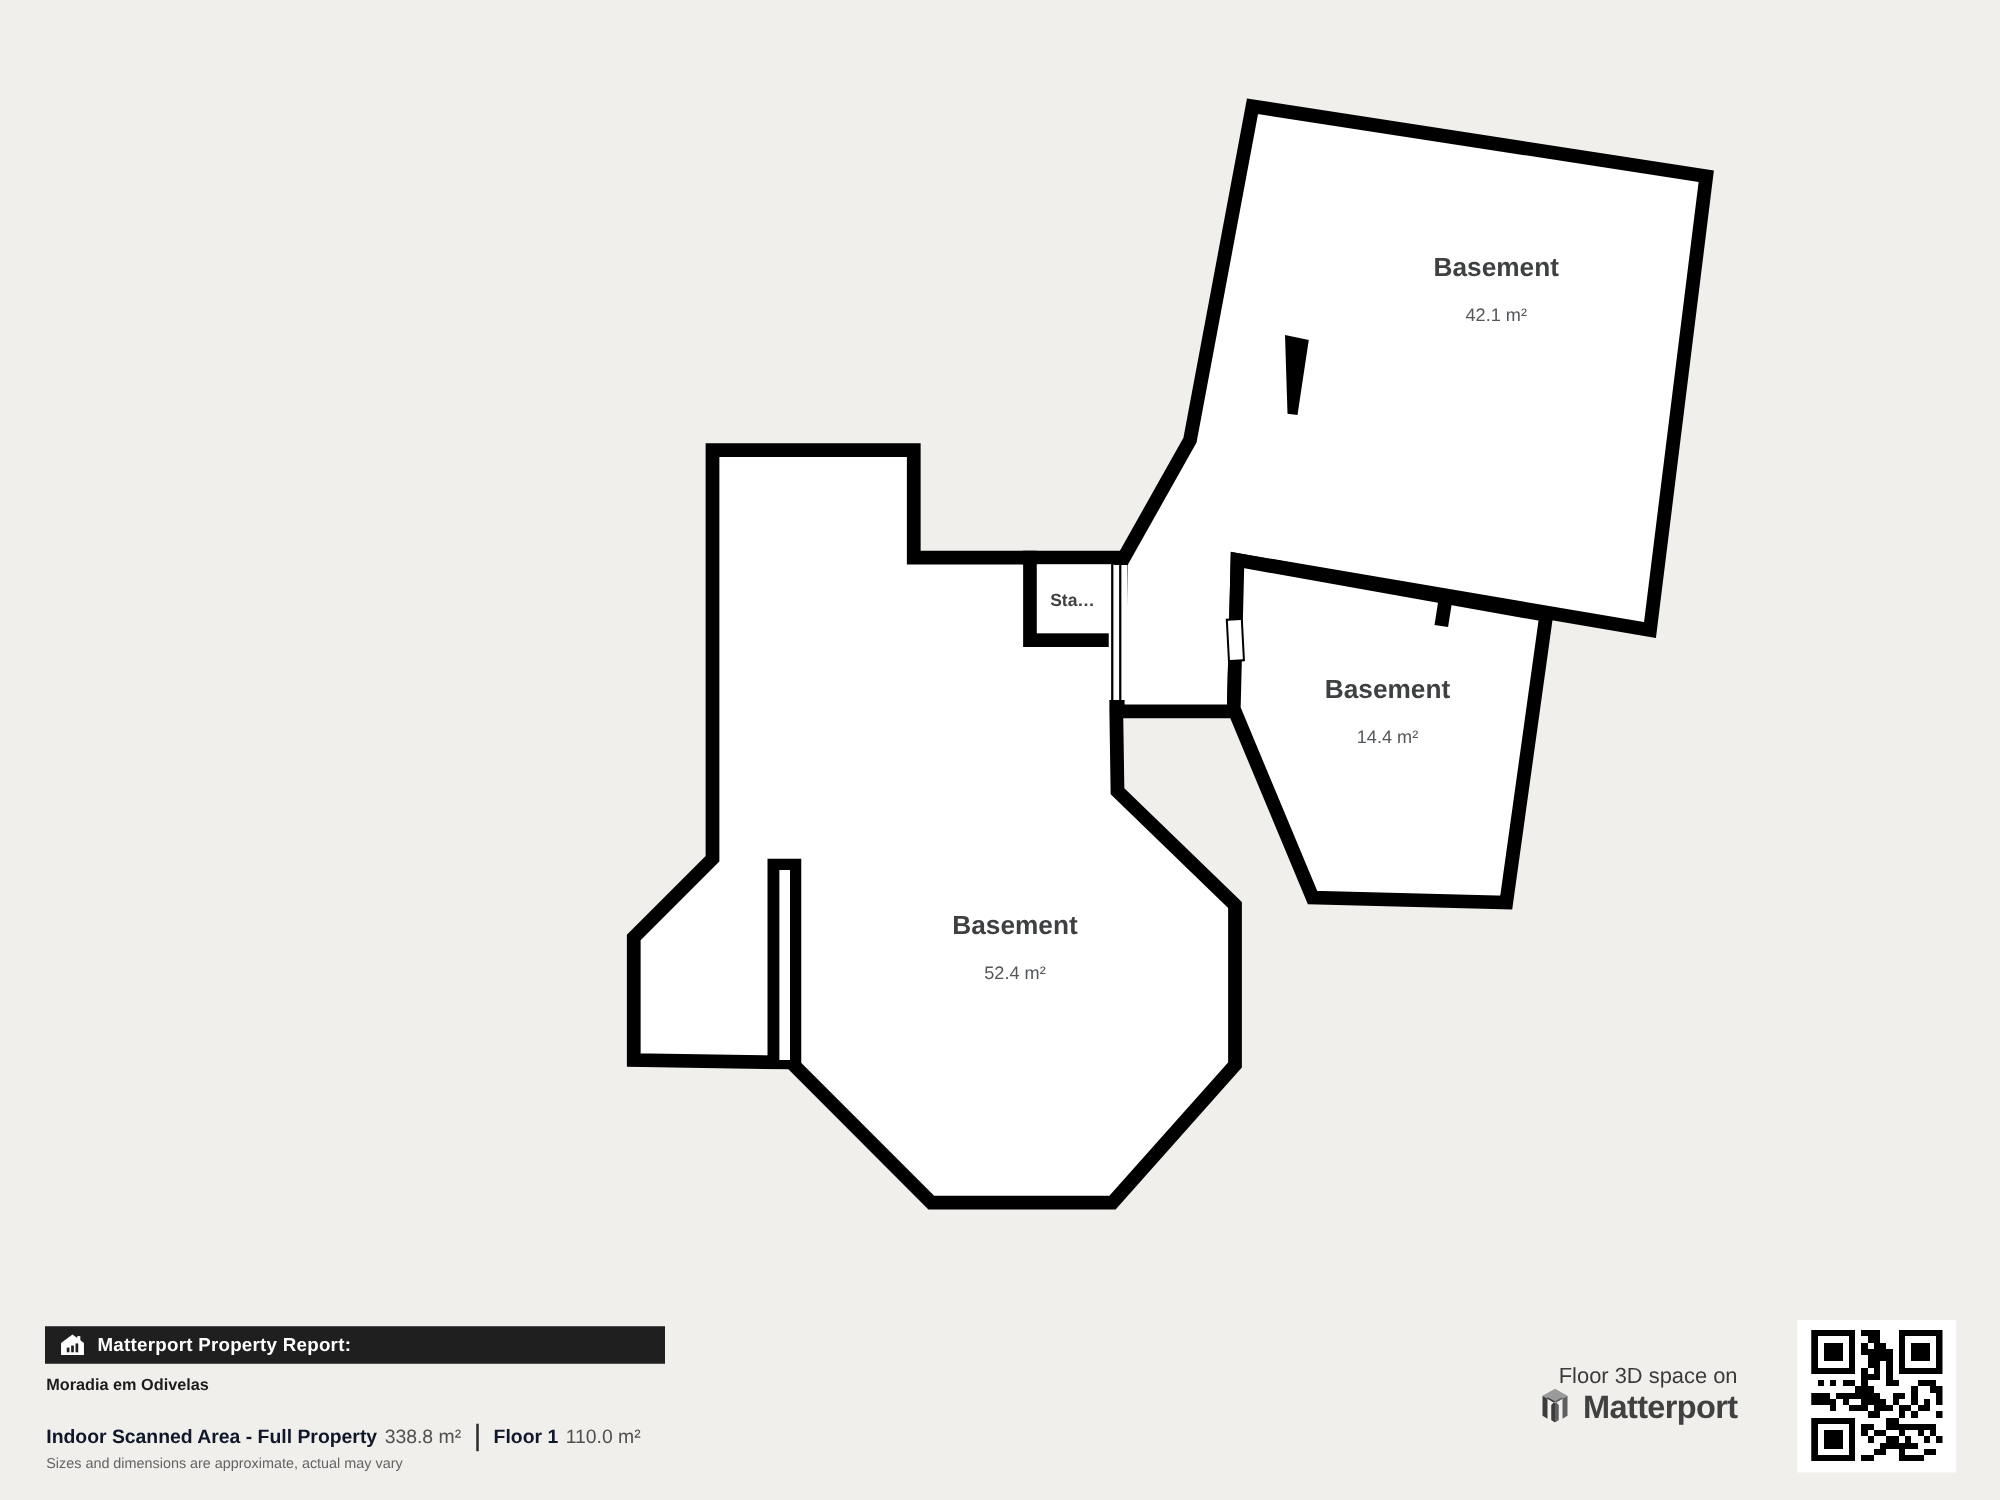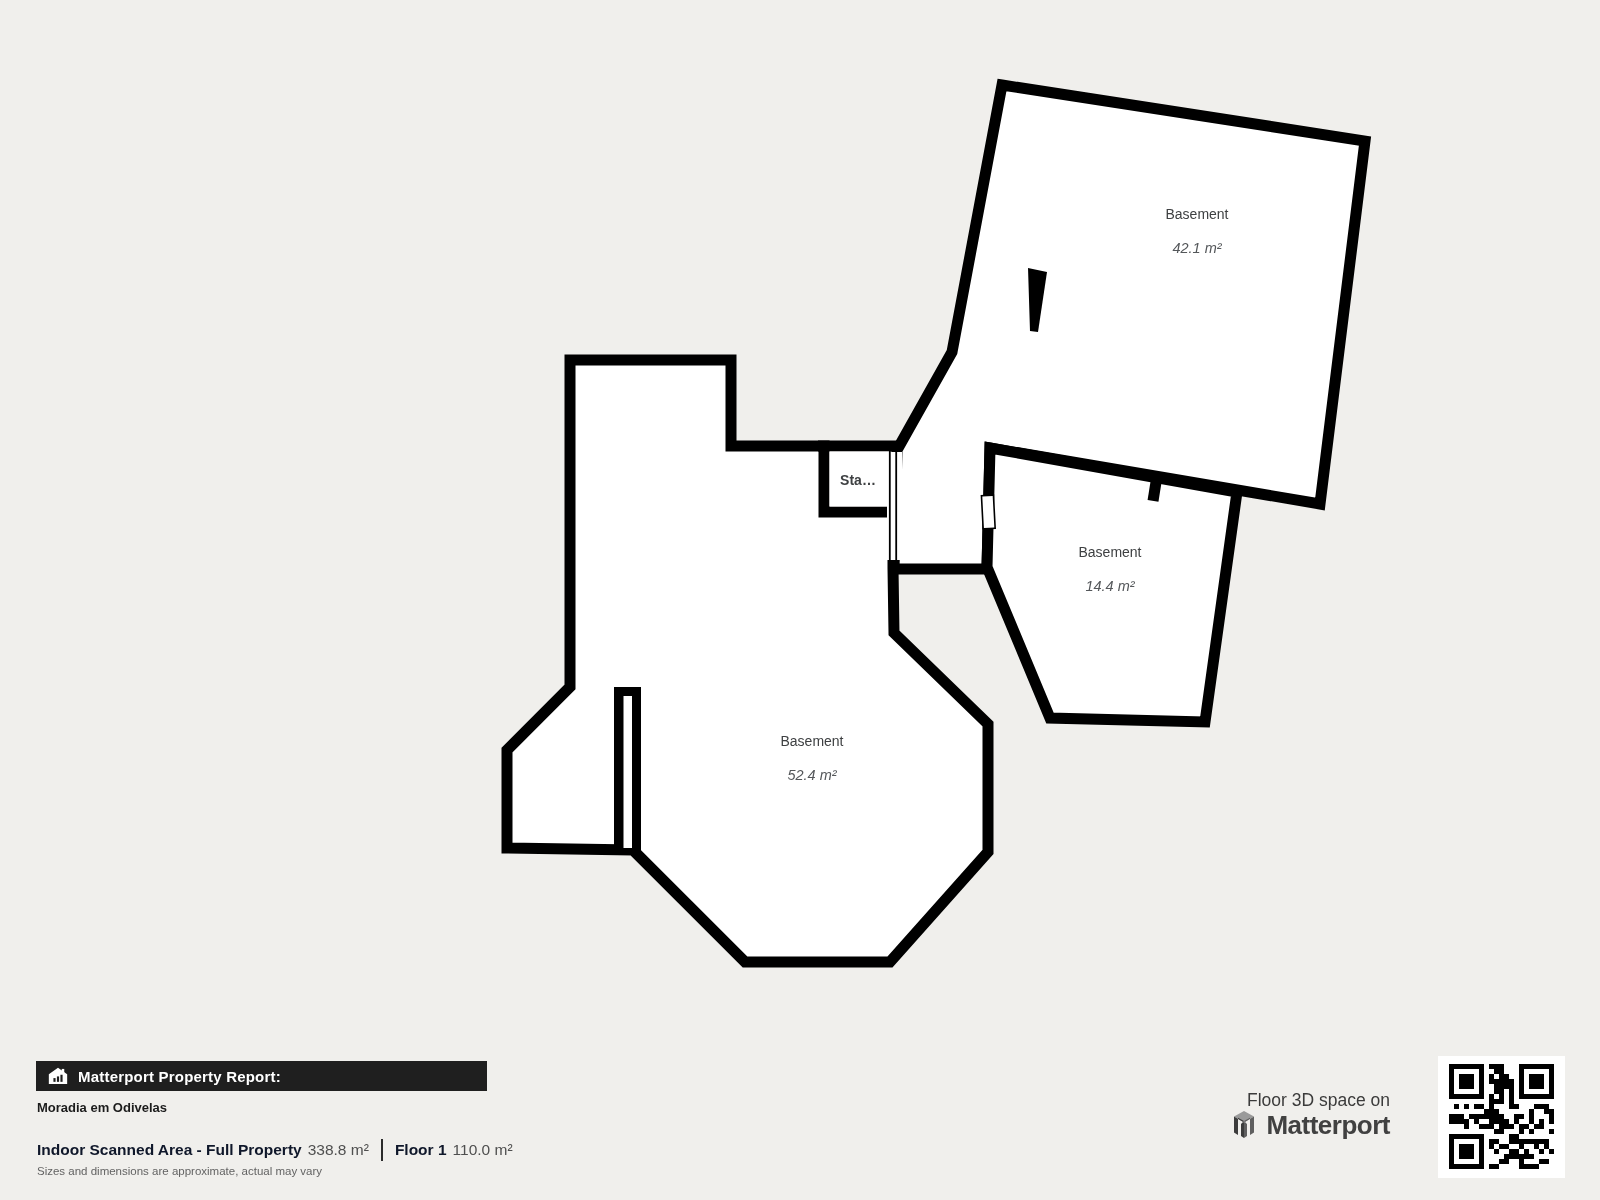--- a/index.html
+++ b/index.html
@@ -7,29 +7,29 @@
     width:1600px;height:1200px;position:relative;overflow:hidden;
     background:#f0efec;
     font-family:"Liberation Sans","DejaVu Sans",sans-serif;
     -webkit-font-smoothing:antialiased;
   }
   #plan-svg{position:absolute;left:0;top:0;}
   .room-label{
     position:absolute;transform:translate(-50%,-50%);
     text-align:center;line-height:1.35;white-space:nowrap;pointer-events:none;
   }
-  .room-label .rname{font-weight:normal;font-size:14px;color:#3e4042;}
-  .room-label .rarea{font-size:14.5px;color:#54575a;margin-top:15px;font-style:italic;}
+  .room-label .rname{font-weight:bold;font-size:21px;color:#3e4042;}
+  .room-label .rarea{font-size:14.5px;color:#54575a;margin-top:15px;}
   .stairs-label{
     position:absolute;transform:translate(-50%,-50%);
     font-weight:bold;font-size:14px;color:#3e4042;white-space:nowrap;pointer-events:none;
   }
   
   .report-bar{
-    position:absolute;left:36px;top:1061px;width:451px;height:30px;
+    position:absolute;left:36px;top:1061px;width:496px;height:30px;
     background:#1f1f1f;display:flex;align-items:center;padding-left:12px;box-sizing:border-box;
   }
   .report-bar .badge-text{color:#ffffff;font-weight:bold;font-size:15px;margin-left:10px;letter-spacing:.2px;}
   .prop-title{position:absolute;left:37px;top:1100px;font-size:13px;font-weight:bold;color:#1b1b1b;}
   .info-row{position:absolute;left:37px;top:1139px;display:flex;align-items:center;font-size:15.5px;color:#4f4f4f;}
   .info-row .lbl{font-weight:bold;color:#0f172a;}
   .info-row .val{margin-left:6px;}
   .info-divider{width:2px;height:22px;background:#2b2b2b;margin:0 12px;}
   .disclaimer{position:absolute;left:37px;top:1165px;font-size:11.5px;color:#636363;}
   

